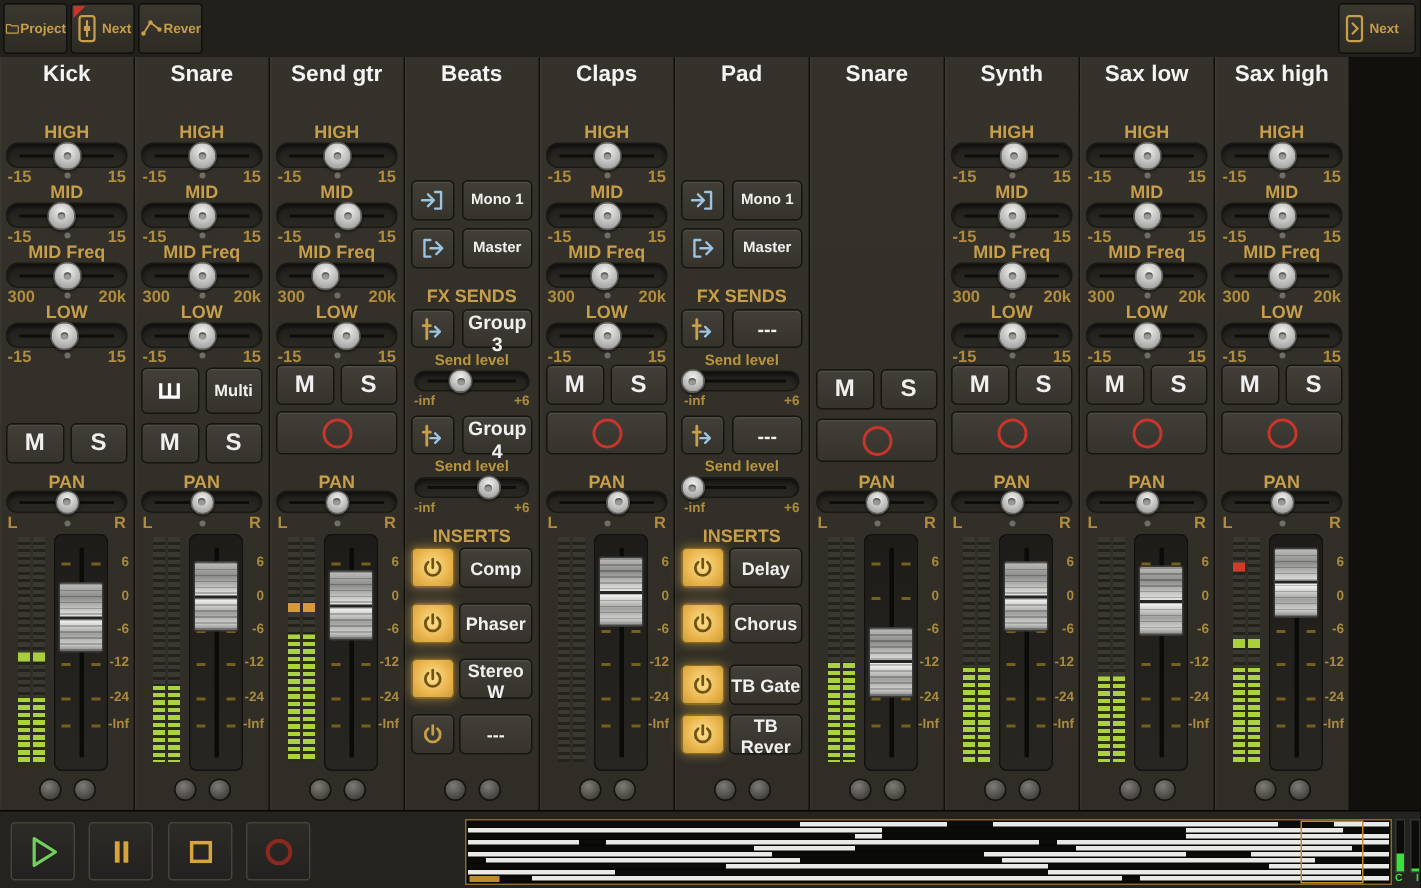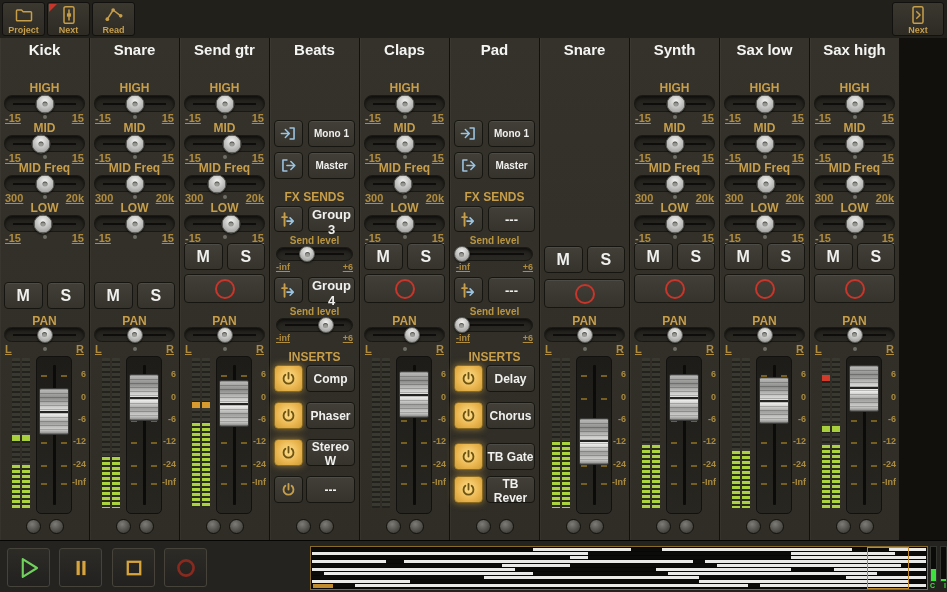--- a/index.html
+++ b/index.html
@@ -2,21 +2,21 @@
 <html><head>
 <meta charset="utf-8">
 <style>
   html,body{margin:0;padding:0;background:#0b0a08;}
   #app{position:relative;width:947px;height:592px;overflow:hidden;background:#13120e;
        font-family:"Liberation Sans",sans-serif;-webkit-font-smoothing:antialiased;}
   button{font-family:inherit;padding:0;cursor:pointer;}
   
   .topbar{position:absolute;top:0;left:0;right:0;height:38px;background:#21201b;border-bottom:1px solid #060604;}
   .tb-btn{position:absolute;top:2px;width:43px;height:34px;background:linear-gradient(#3a382f,#2d2b24);
-          border:1px solid #121110;border-radius:3px;display:flex;flex-direction:column;align-items:center;justify-content:flex-end;gap:0;}
+          border:1px solid #121110;border-radius:3px;display:flex;flex-direction:row;align-items:center;justify-content:flex-start;gap:0;}
   .tb-btn span{font-size:9px;font-weight:bold;color:#c79e4a;line-height:10px;}
   .tb-ic{width:20px;height:20px;}
   .tb-ic path,.tb-ic rect,.tb-ic line,.tb-ic circle{fill:none;stroke:#c79e4a;stroke-width:1.8;stroke-linejoin:round;stroke-linecap:round;}
   .tb-ic .fill{fill:#c79e4a;stroke:none;}
   .badge{position:absolute;top:1px;left:1px;width:0;height:0;border-top:8px solid #c8352a;border-right:8px solid transparent;}
   
   .mixer{position:absolute;top:38px;left:0;width:947px;height:502px;background:#11100c;}
   .strip{position:absolute;top:0;width:89px;height:502px;background:linear-gradient(#34322b,#2f2d26);box-shadow:inset 1px 0 0 rgba(255,255,255,.03);}
   .ch-title{position:absolute;top:3px;width:100%;text-align:center;color:#f4f4f2;font-size:15px;font-weight:bold;}
   .eq-label{position:absolute;width:100%;text-align:center;color:#c79e4a;font-size:12px;font-weight:bold;line-height:12px;}
@@ -25,21 +25,21 @@
   .hslider{position:absolute;left:4px;right:4px;height:15px;background:linear-gradient(#211f1b,#2b2923);
            border-radius:8px;border:1px solid #191813;box-shadow:inset 0 2px 3px rgba(0,0,0,.55);}
   .hslider::after{content:"";position:absolute;left:50%;top:19px;width:4px;height:4px;border-radius:50%;background:#6f6e66;transform:translateX(-50%);}
   .hslider.send{left:6px;right:6px;height:12px;}
   .hslider.send::after{display:none;}
   .sline{position:absolute;left:8px;right:8px;top:50%;height:2px;margin-top:-1px;background:#0e0d0b;}
   .knob{position:absolute;top:50%;width:17px;height:17px;border-radius:50%;transform:translate(-50%,-50%);
         background:radial-gradient(circle at 50% 32%,#f2f2f0,#bcbcba 55%,#8e8e8c);border:1px solid #5e5e5a;box-shadow:0 1px 2px rgba(0,0,0,.6);}
   .knob::after{content:"";position:absolute;left:50%;top:50%;width:5px;height:5px;margin:-2.5px;border-radius:50%;background:#9a9a96;box-shadow:inset 0 1px 1px rgba(0,0,0,.5);}
   .knob.sm{width:14px;height:14px;}
-  .range{position:absolute;left:5px;right:5px;display:flex;justify-content:space-between;color:#b08c3f;font-size:11px;font-weight:bold;line-height:11px;text-decoration:underline;}
+  .range{position:absolute;left:5px;right:5px;display:flex;justify-content:space-between;color:#b08c3f;font-size:11px;font-weight:bold;line-height:11px;}
   .range.sm{font-size:9px;line-height:9px;left:6px;right:6px;}
   .btn{background:linear-gradient(#413f38,#35332c);border:1px solid #16150f;border-radius:4px;color:#f0f0ee;
        font-weight:bold;box-shadow:inset 0 1px 0 rgba(255,255,255,.07);}
   .row{position:absolute;left:4px;right:4px;display:flex;gap:4px;}
   .row .btn{flex:1;}
   .ms{font-size:16px;height:100%;}
   .rec{position:absolute;left:4px;right:4px;height:29px;display:flex;align-items:center;justify-content:center;}
   .ring{width:16px;height:16px;border-radius:50%;border:2.5px solid #c8352a;}
   .preset-btn{font-size:11px;}
   .preset-btn.tight{font-size:10px;}
@@ -120,21 +120,21 @@
         </svg>
       <span>Next</span>
     </button>
     <button class="tb-btn" style="left:92px">
       <svg class="tb-ic" viewBox="0 0 24 24">
           <path d="M4 17 11 6l9 7"></path>
           <circle class="fill" cx="4" cy="17" r="2.2"></circle>
           <circle class="fill" cx="11" cy="6" r="2.2"></circle>
           <circle class="fill" cx="20" cy="13" r="2.2"></circle>
         </svg>
-      <span>Read</span>
+      <span>Rever</span>
     </button>
     <button class="tb-btn" style="left:892px;width:52px">
       <svg class="tb-ic" viewBox="0 0 24 24">
           <rect x="6" y="2" width="12" height="20" rx="2"></rect>
           <path d="M10.5 8l4 4-4 4"></path>
         </svg>
       <span>Next</span>
     </button>
   </div>
 
@@ -256,20 +256,29 @@
         </div>
       <div class="eq-label" style="top:164px">LOW</div>
       <div class="hslider" style="top:177px">
           <div class="sline"></div>
           <div class="knob" style="left: 50%;"></div>
         </div>
       <div class="range" style="top:195px">
           <span>-15</span>
           <span>15</span>
         </div>
+      <div class="row" style="top:207px;height:31px">
+        <button class="btn kb-btn">
+            <svg class="kb-ic" viewBox="0 0 24 16">
+              <path d="M5 2v11h14V2"></path>
+              <line x1="12" y1="2" x2="12" y2="13"></line>
+            </svg>
+          </button>
+        <button class="btn preset-btn">Multi</button>
+      </div>
       <div class="row" style="top:244px;height:27px">
         <button class="btn ms">M</button>
         <button class="btn ms">S</button>
       </div>
       <div class="eq-label" style="top:277px">PAN</div>
       <div class="hslider" style="top:289px;height:13px">
           <div class="sline"></div>
           <div class="knob sm" style="left: 50%;"></div>
         </div>
       <div class="range" style="top:306px">

